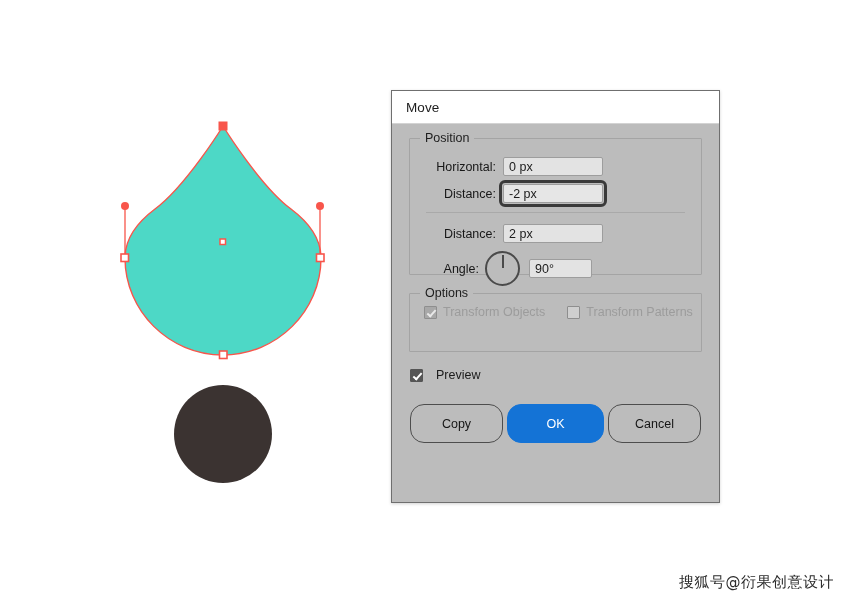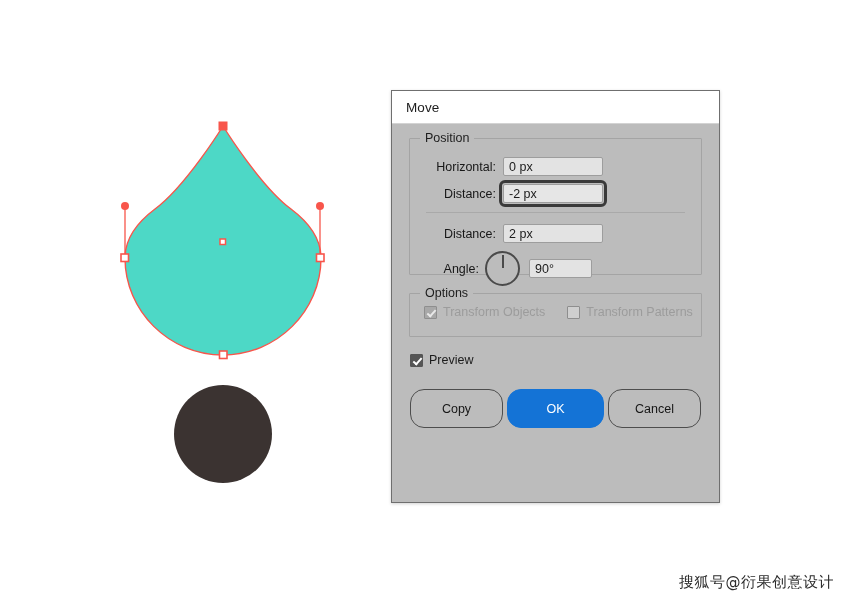--- a/index.html
+++ b/index.html
@@ -69,21 +69,21 @@
     font-size: 12.5px;
     color: #1d1d1d;
     text-align: right;
   }
 
   #position-group {
     height: 137px;
     padding: 18px 14px 0 14px;
   }
   #options-group {
-    height: 44px;
+    height: 59px;
     margin-top: 18px;
     padding: 11px 14px 0 14px;
   }
 
   
   .field-row {
     display: flex;
     align-items: center;
     margin-bottom: 8px;
   }
@@ -191,20 +191,21 @@
     white-space: nowrap;
   }
   .cb-label.enabled { color: #1b1b1b; }
 
   #transform-objects-row { margin-right: 22px; }
   #options-inner { display: flex; align-items: center; }
 
   #preview-row {
     margin-top: 16px;
     margin-left: 1px;
+    gap: 7px;
   }
 
   
   #button-row {
     display: flex;
     justify-content: space-between;
     align-items: center;
     margin-top: 22px;
     padding: 0 1px;
   }

